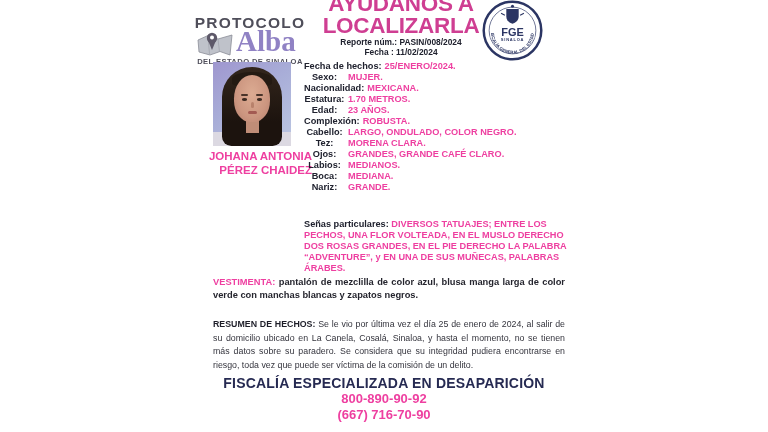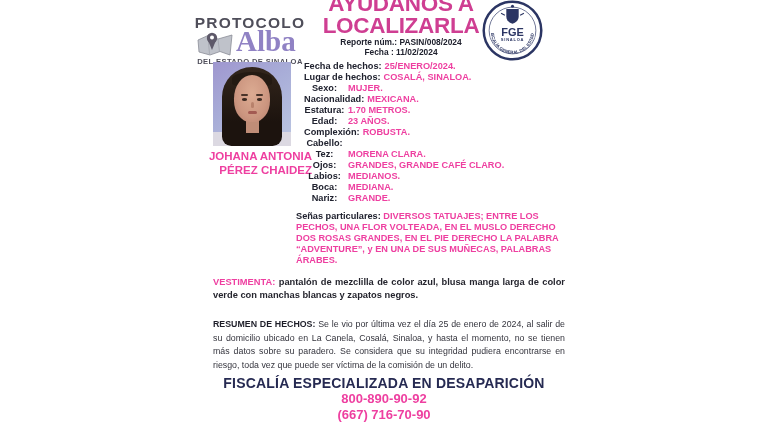--- a/index.html
+++ b/index.html
@@ -63,21 +63,21 @@
 
   
   .details{left:304px; top:61px; width:272px;text-align:center;}
   .drow{display:flex; font-size:9.2px; font-weight:700; line-height:11px;}
   .dlabel{min-width:41px; margin-right:3px; color:var(--label-navy,#20222f);
     white-space:nowrap;}
   .dvalue{color:var(--value-pink,#ee3fa0);}
 
   
   .senas{left:296px; top:211px; width:266px; font-size:9.2px;
-    font-weight:700; line-height:11px; margin:0;}
+    font-weight:700; line-height:11px; margin:8px;}
   .senas .plabel{color:var(--label-navy,#20222f);}
   .senas .ptext{color:var(--value-pink,#ee3fa0);}
 
   .vestimenta{left:213px; top:276px; width:352px; font-size:9.3px;
     font-weight:700; line-height:13px; text-align:justify; margin:0;}
   .vestimenta .plabel{color:var(--value-pink,#ee3fa0);}
   .vestimenta .ptext{color:#25252e;}
 
   .resumen{left:213px; top:318px; width:352px; font-size:8.8px;
     line-height:13.7px; text-align:justify; margin:0; color:#34343d;}
@@ -152,24 +152,20 @@
     <div>JOHANA ANTONIA</div>
     <div>PÉREZ CHAIDEZ</div>
   </div>
 
   <div class="abs details">
       <div class="drow">
       <span class="dlabel">Fecha de hechos:</span>
       <span class="dvalue">25/ENERO/2024.</span>
     </div>
       <div class="drow">
-      <span class="dlabel">Lugar de hechos:</span>
-      <span class="dvalue">COSALÁ, SINALOA.</span>
-    </div>
-      <div class="drow">
       <span class="dlabel">Sexo:</span>
       <span class="dvalue">MUJER.</span>
     </div>
       <div class="drow">
       <span class="dlabel">Nacionalidad:</span>
       <span class="dvalue">MEXICANA.</span>
     </div>
       <div class="drow">
       <span class="dlabel">Estatura:</span>
       <span class="dvalue">1.70 METROS.</span>
@@ -177,20 +173,21 @@
       <div class="drow">
       <span class="dlabel">Edad:</span>
       <span class="dvalue">23 AÑOS.</span>
     </div>
       <div class="drow">
       <span class="dlabel">Complexión:</span>
       <span class="dvalue">ROBUSTA.</span>
     </div>
       <div class="drow">
       <span class="dlabel">Cabello:</span>
+      <span class="dvalue">LARGO, ONDULADO, COLOR NEGRO.</span>
     </div>
       <div class="drow">
       <span class="dlabel">Tez:</span>
       <span class="dvalue">MORENA CLARA.</span>
     </div>
       <div class="drow">
       <span class="dlabel">Ojos:</span>
       <span class="dvalue">GRANDES, GRANDE CAFÉ CLARO.</span>
     </div>
       <div class="drow">

